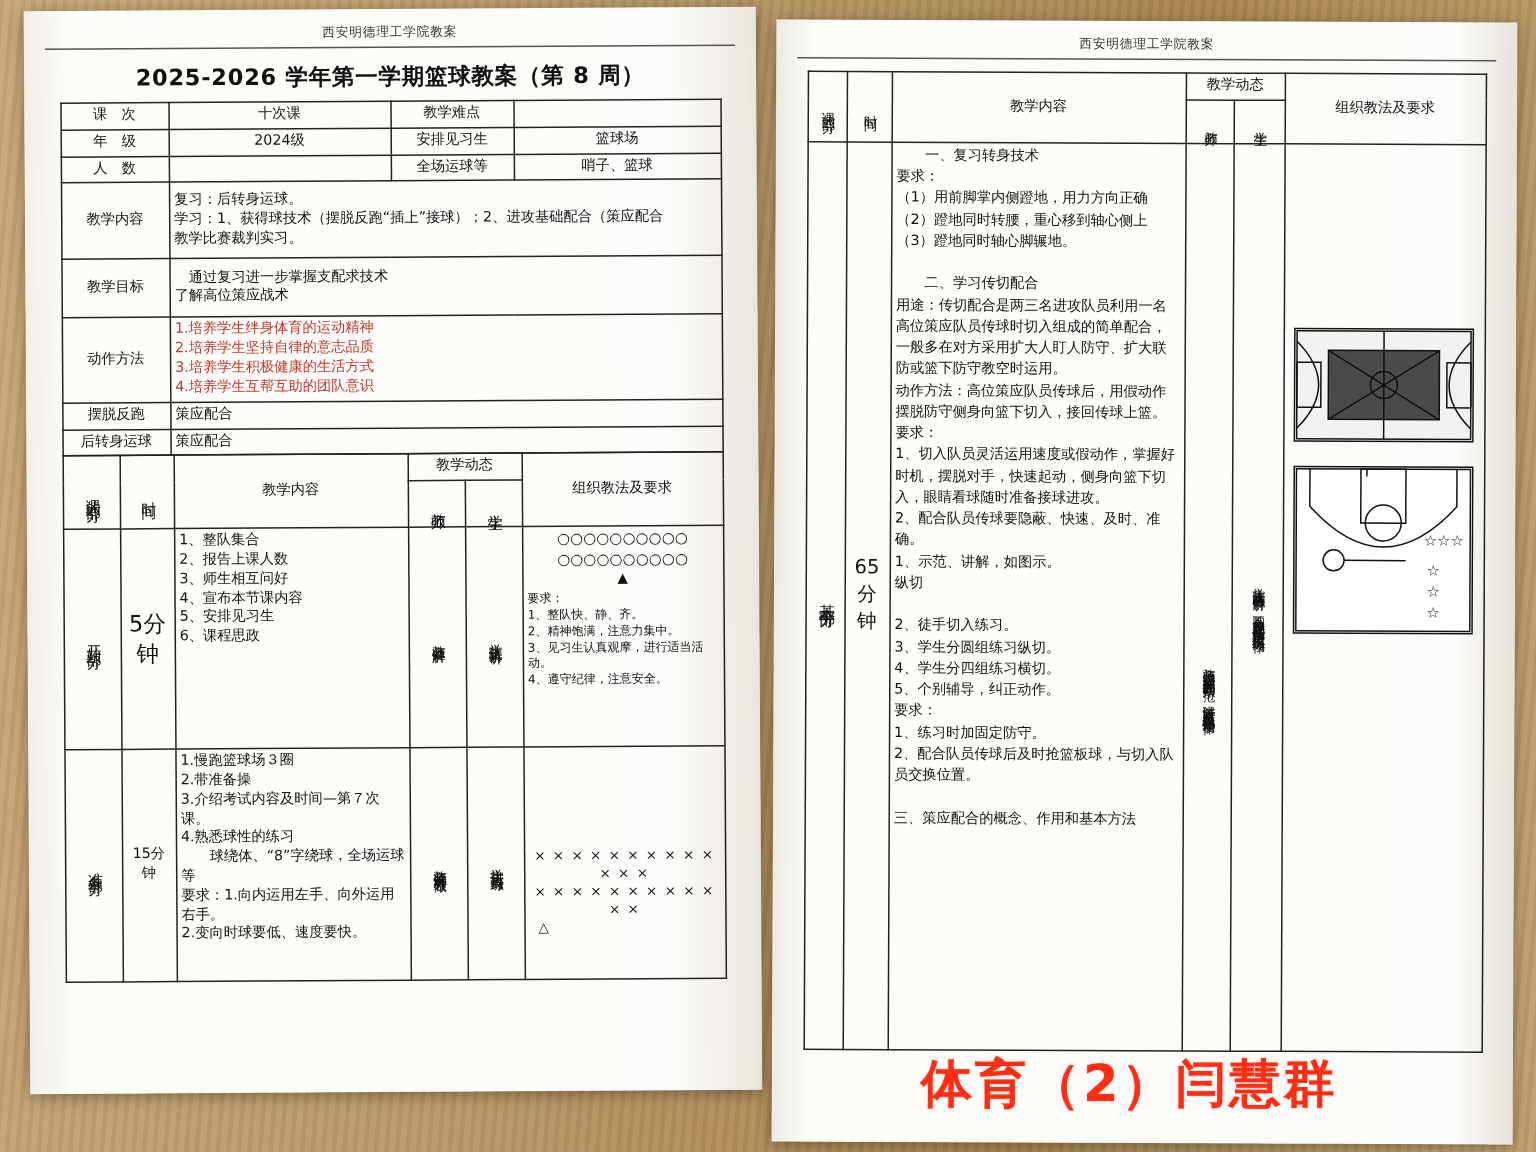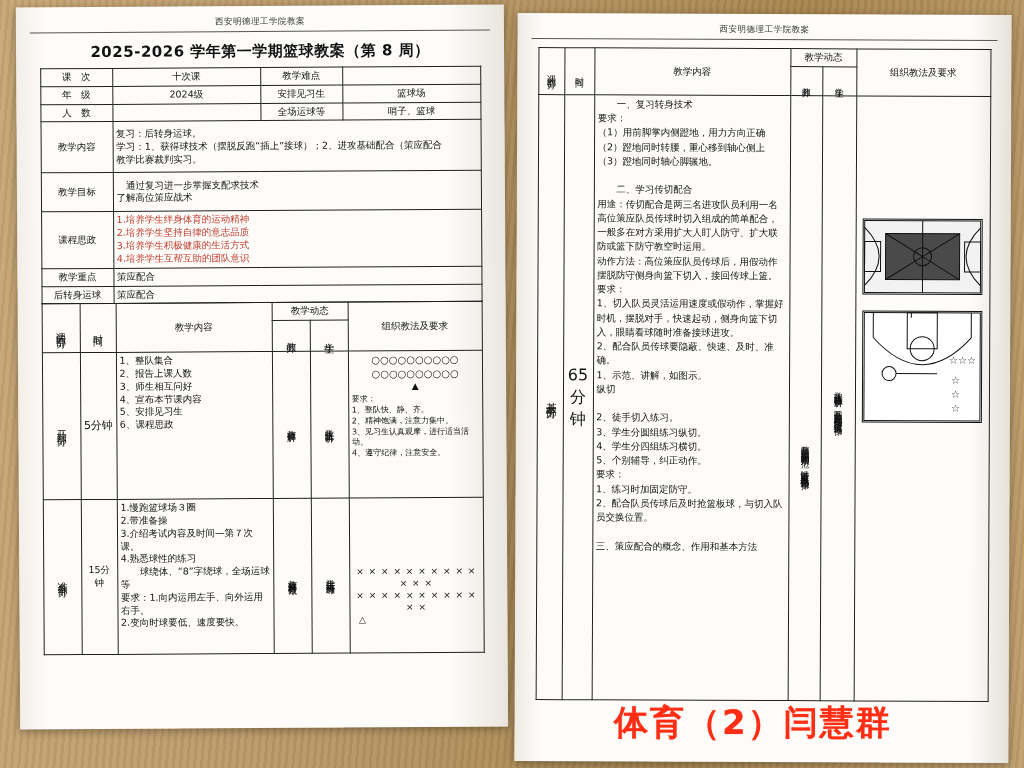--- a/index.html
+++ b/index.html
@@ -123,28 +123,28 @@
         <td class="l small" colspan="3" style="white-space:pre-line;height:46px">复习：后转身运球。
 学习：1、获得球技术（摆脱反跑“插上”接球）；2、进攻基础配合（策应配合
 教学比赛裁判实习。</td>
       </tr>
       <tr>
         <td class="c lbl">教学目标</td>
         <td class="l small" colspan="3" style="white-space:pre-line;height:34px">　通过复习进一步掌握支配求技术
 了解高位策应战术</td>
       </tr>
       <tr>
-        <td class="c lbl">课程思政</td>
+        <td class="c lbl">动作方法</td>
         <td class="l tiny" colspan="3" style="white-space:pre-line;height:46px;color:#c0392b">1.培养学生绊身体育的运动精神
 2.培养学生坚持自律的意志品质
 3.培养学生积极健康的生活方式
 4.培养学生互帮互助的团队意识</td>
       </tr>
       <tr>
-        <td class="c lbl">教学重点</td>
+        <td class="c lbl">摆脱反跑</td>
         <td class="l small" colspan="3">策应配合</td>
       </tr>
       <tr>
         <td class="c lbl">后转身运球</td>
         <td class="l small" colspan="3">策应配合</td>
       </tr>
     </tbody>
   </table>
 
   <table class="tbl" style="width:440px;margin-top:-1px">
@@ -175,21 +175,21 @@
         <td class="c">
             <span class="v" style="letter-spacing:1px">学生</span>
           </td>
       </tr>
 
       <tr>
         <td class="c" style="height:142px">
             <span class="v">开始部分</span>
           </td>
         <td class="c">
-            <span style="display:block;font-size:11px">5分钟</span>
+            <span style="display:block;font-size:15px">5分钟</span>
           </td>
         <td class="l small" style="white-space:pre-line;vertical-align:top">1、整队集合
 2、报告上课人数
 3、师生相互问好
 4、宣布本节课内容
 5、安排见习生
 6、课程思政</td>
         <td class="c">
             <span class="v" style="font-size:9px;letter-spacing:1px">教师讲解</span>
           </td>
@@ -270,21 +270,21 @@
         <td class="c">
             <span class="v" style="font-size:9px;letter-spacing:1px">学生</span>
           </td>
       </tr>
 
       <tr>
         <td class="c" style="height:600px">
             <span class="v" style="font-size:11px">基本部分</span>
           </td>
         <td class="c">
-          <span style="display:block;font-size:16px">65分钟</span>
+          <span style="display:block;font-size:13px">65分钟</span>
         </td>
         <td class="l tiny" style="white-space:pre-line;vertical-align:top;line-height:1.5">　　一、复习转身技术
 要求：
 （1）用前脚掌内侧蹬地，用力方向正确
 （2）蹬地同时转腰，重心移到轴心侧上
 （3）蹬地同时轴心脚辗地。
 
 　　二、学习传切配合
 用途：传切配合是两三名进攻队员利用一名高位策应队员传球时切入组成的简单配合，一般多在对方采用扩大人盯人防守、扩大联防或篮下防守教空时运用。
 动作方法：高位策应队员传球后，用假动作摆脱防守侧身向篮下切入，接回传球上篮。

